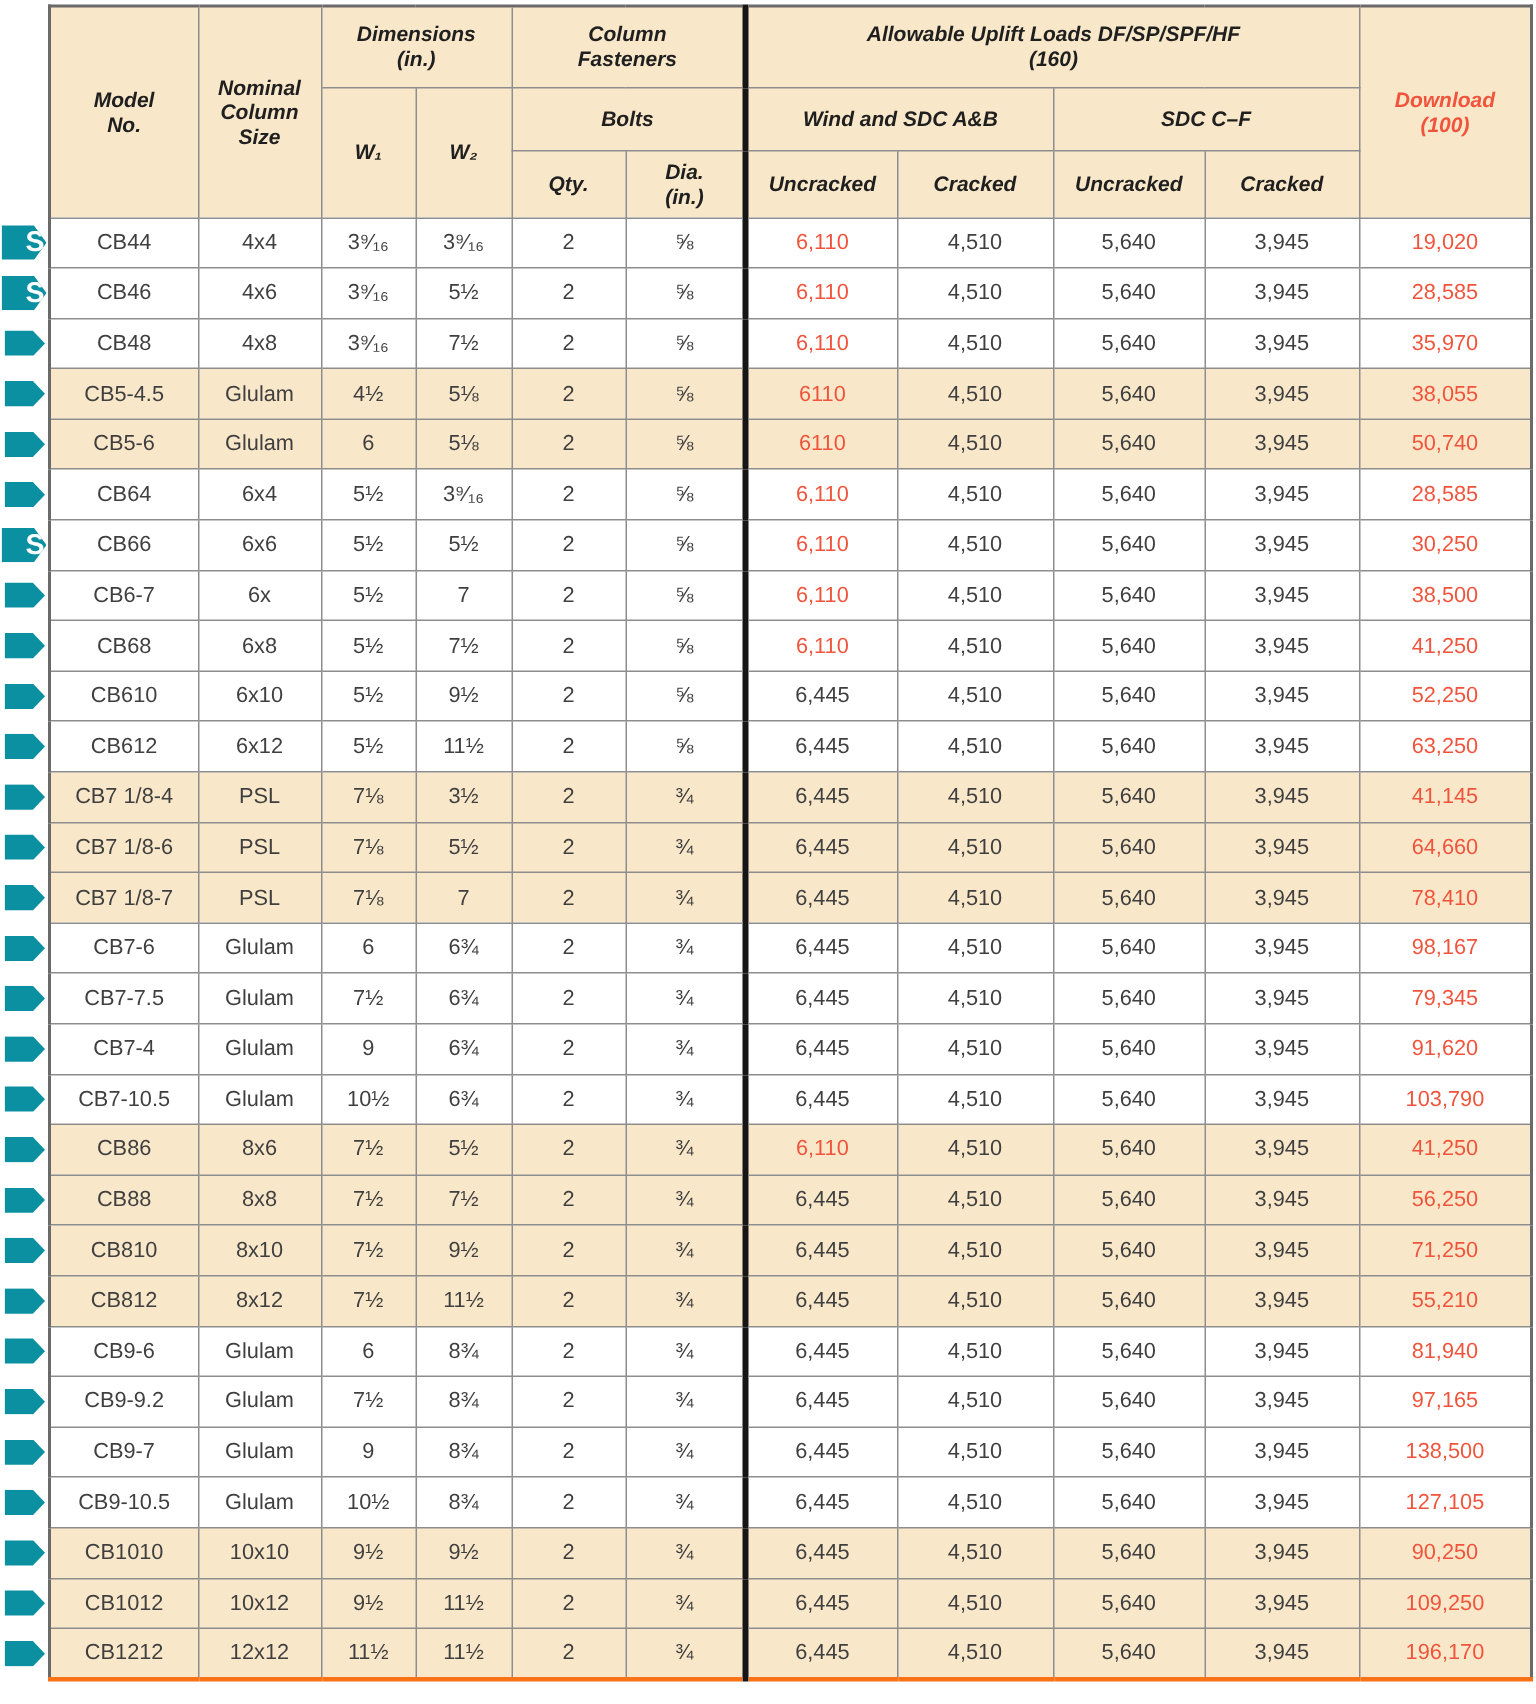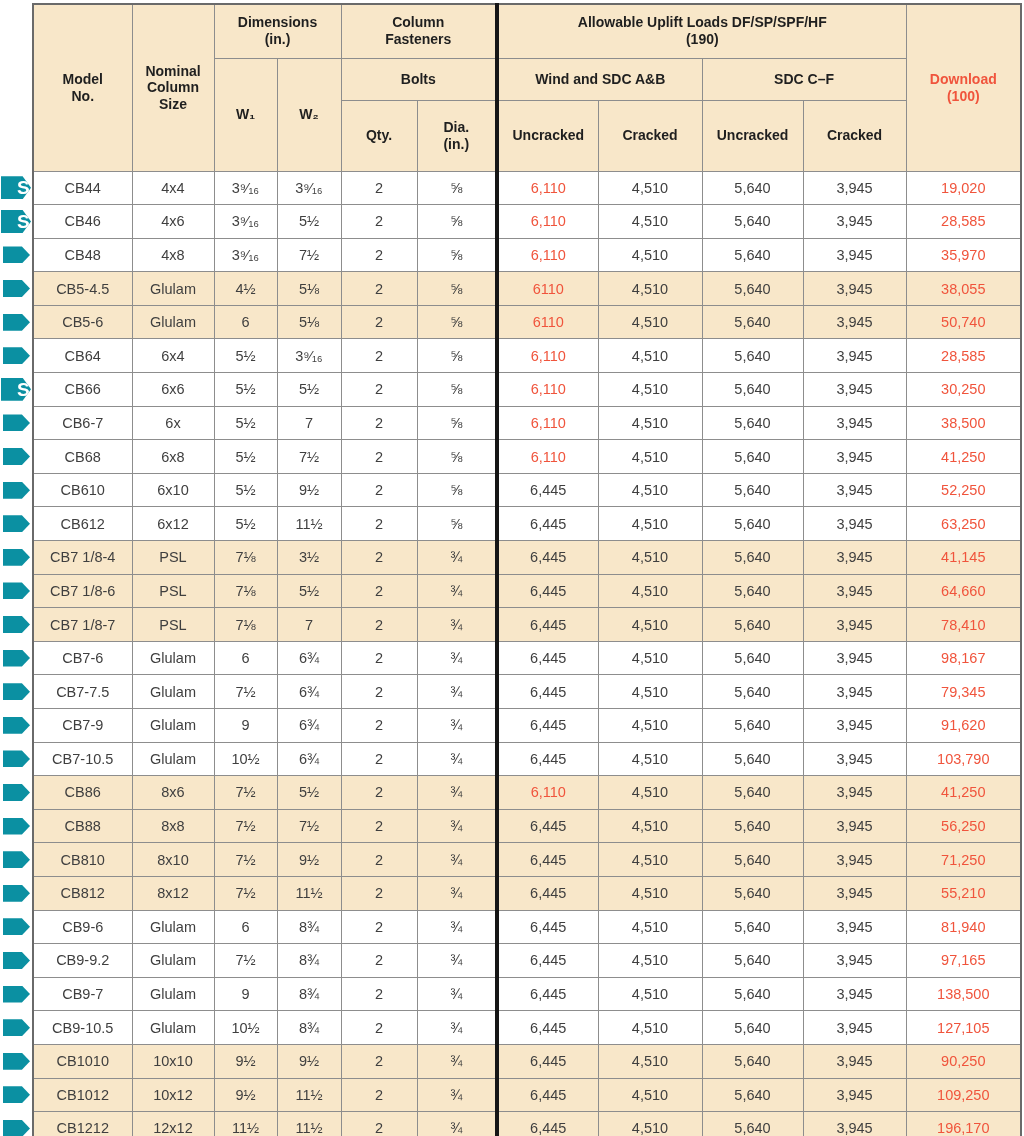--- a/index.html
+++ b/index.html
@@ -24,24 +24,25 @@
     border: 1px solid #8d8d8d;
     background: #f8e7c9;
     color: #1f1f1f;
     font-weight: bold;
     font-size: 14px;
     line-height: 1.2;
     text-align: center;
     vertical-align: middle;
     white-space: pre-line;
     padding: 2px 12px;
+    font-style: italic;
   }
   thead tr.hr1 { height: 54px; }
   thead tr.hr2 { height: 42px; }
-  thead tr.hr3 { height: 71px; }
+  thead tr.hr3 { height: 45px; }
   thead tr.hr1 th.h { border-top: 2px solid #6a6a6a; }
   
   tbody tr { height: 33.6px; }
   tbody td {
     border: 1px solid #8d8d8d;
     color: #3f3f3f;
     font-size: 14.5px;
     text-align: center;
     vertical-align: middle;
     background: #ffffff;
@@ -107,21 +108,21 @@
         <th class="h outer-left" rowspan="3">Model
 No.</th>
         <th class="h" rowspan="3">Nominal
 Column
 Size</th>
         <th class="h" colspan="2">Dimensions
 (in.)</th>
         <th class="h sep-right" colspan="2">Column
 Fasteners</th>
         <th class="h" colspan="4">Allowable Uplift Loads DF/SP/SPF/HF
-(190)</th>
+(160)</th>
         <th class="h red outer-right" rowspan="3">Download
 (100)</th>
       </tr>
       <tr class="hr2">
         <th class="h" rowspan="2">W₁</th>
         <th class="h" rowspan="2">W₂</th>
         <th class="h sep-right" colspan="2">Bolts</th>
         <th class="h" colspan="2">Wind and SDC A&amp;B</th>
         <th class="h" colspan="2">SDC C–F</th>
       </tr>
@@ -389,21 +390,21 @@
           <td>6,445</td>
           <td>4,510</td>
           <td>5,640</td>
           <td>3,945</td>
           <td class="red outer-right">79,345</td>
         </tr>
         <tr>
           <td class="gutter">
             <div class="arrow-tag"></div>
           </td>
-          <td class="outer-left">CB7-9</td>
+          <td class="outer-left">CB7-4</td>
           <td>Glulam</td>
           <td>9</td>
           <td>6¾</td>
           <td>2</td>
           <td class="sep-right">¾</td>
           <td>6,445</td>
           <td>4,510</td>
           <td>5,640</td>
           <td>3,945</td>
           <td class="red outer-right">91,620</td>

